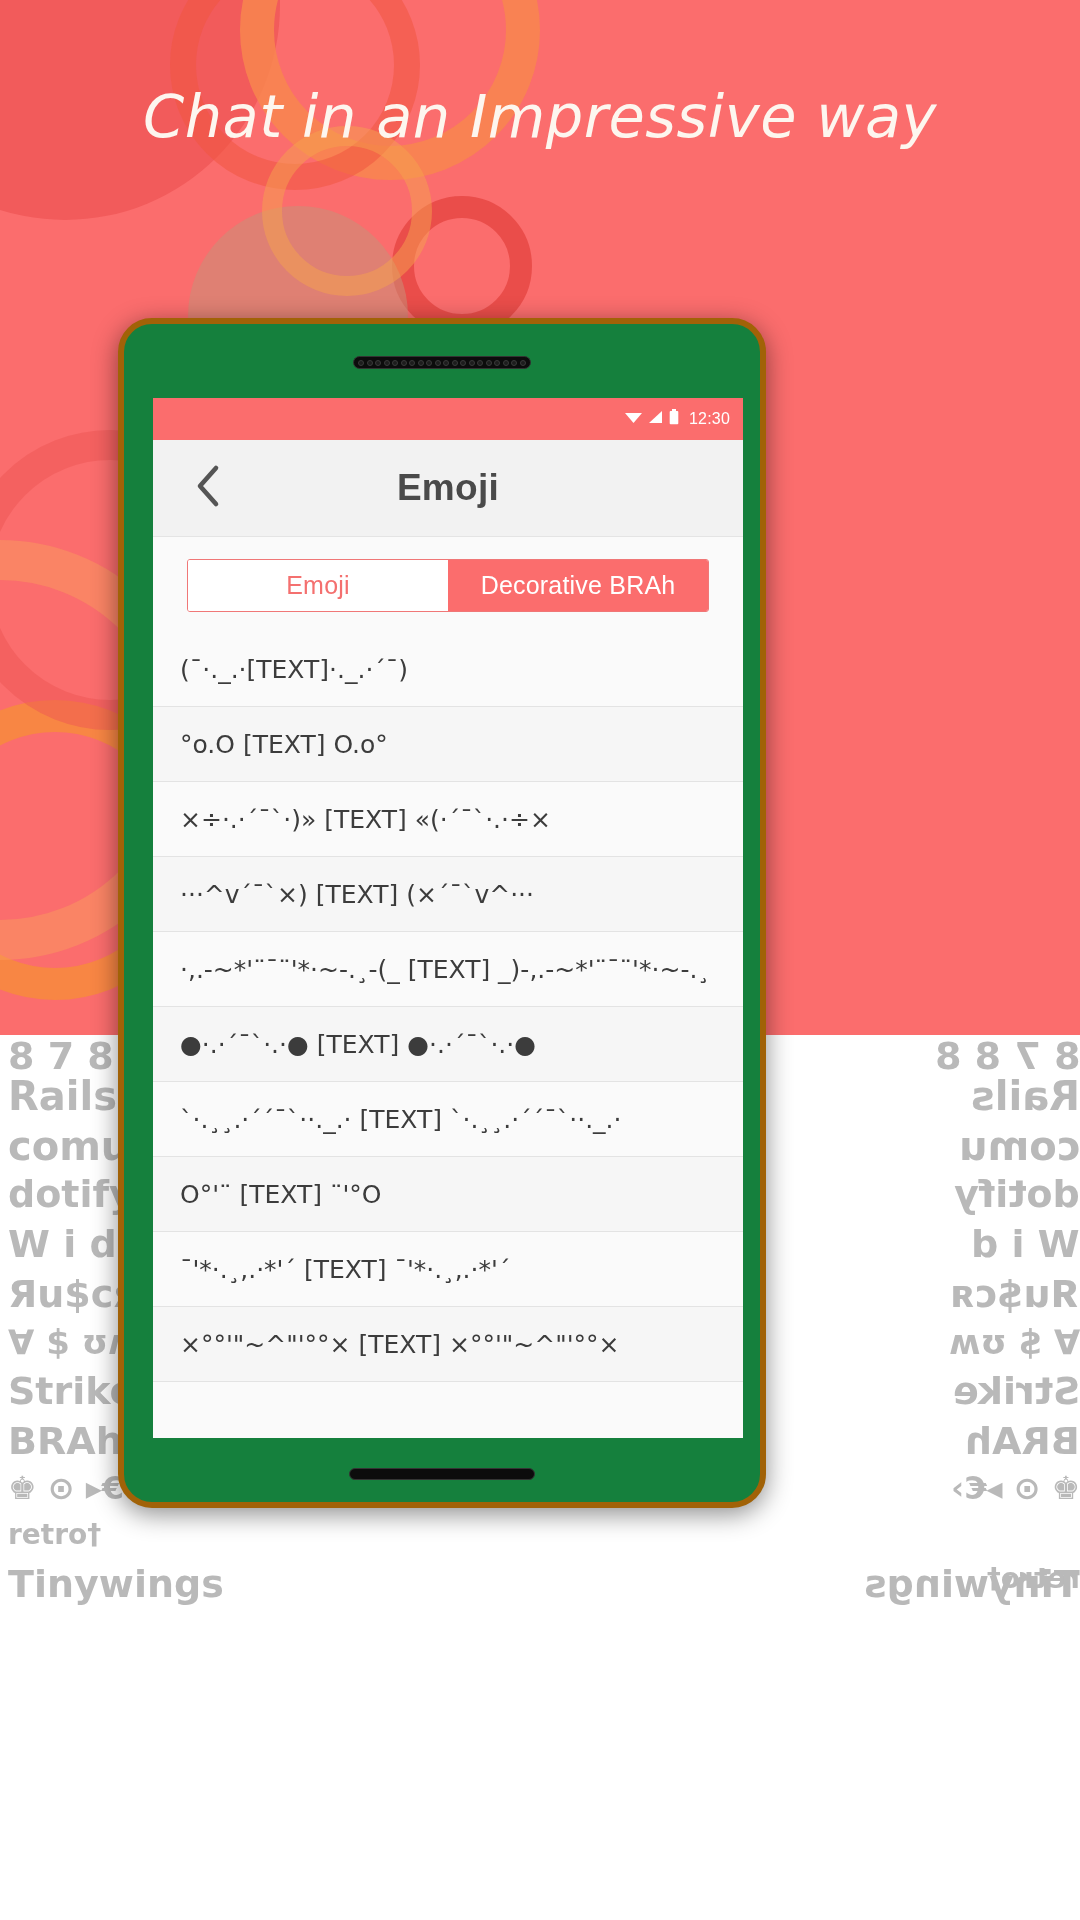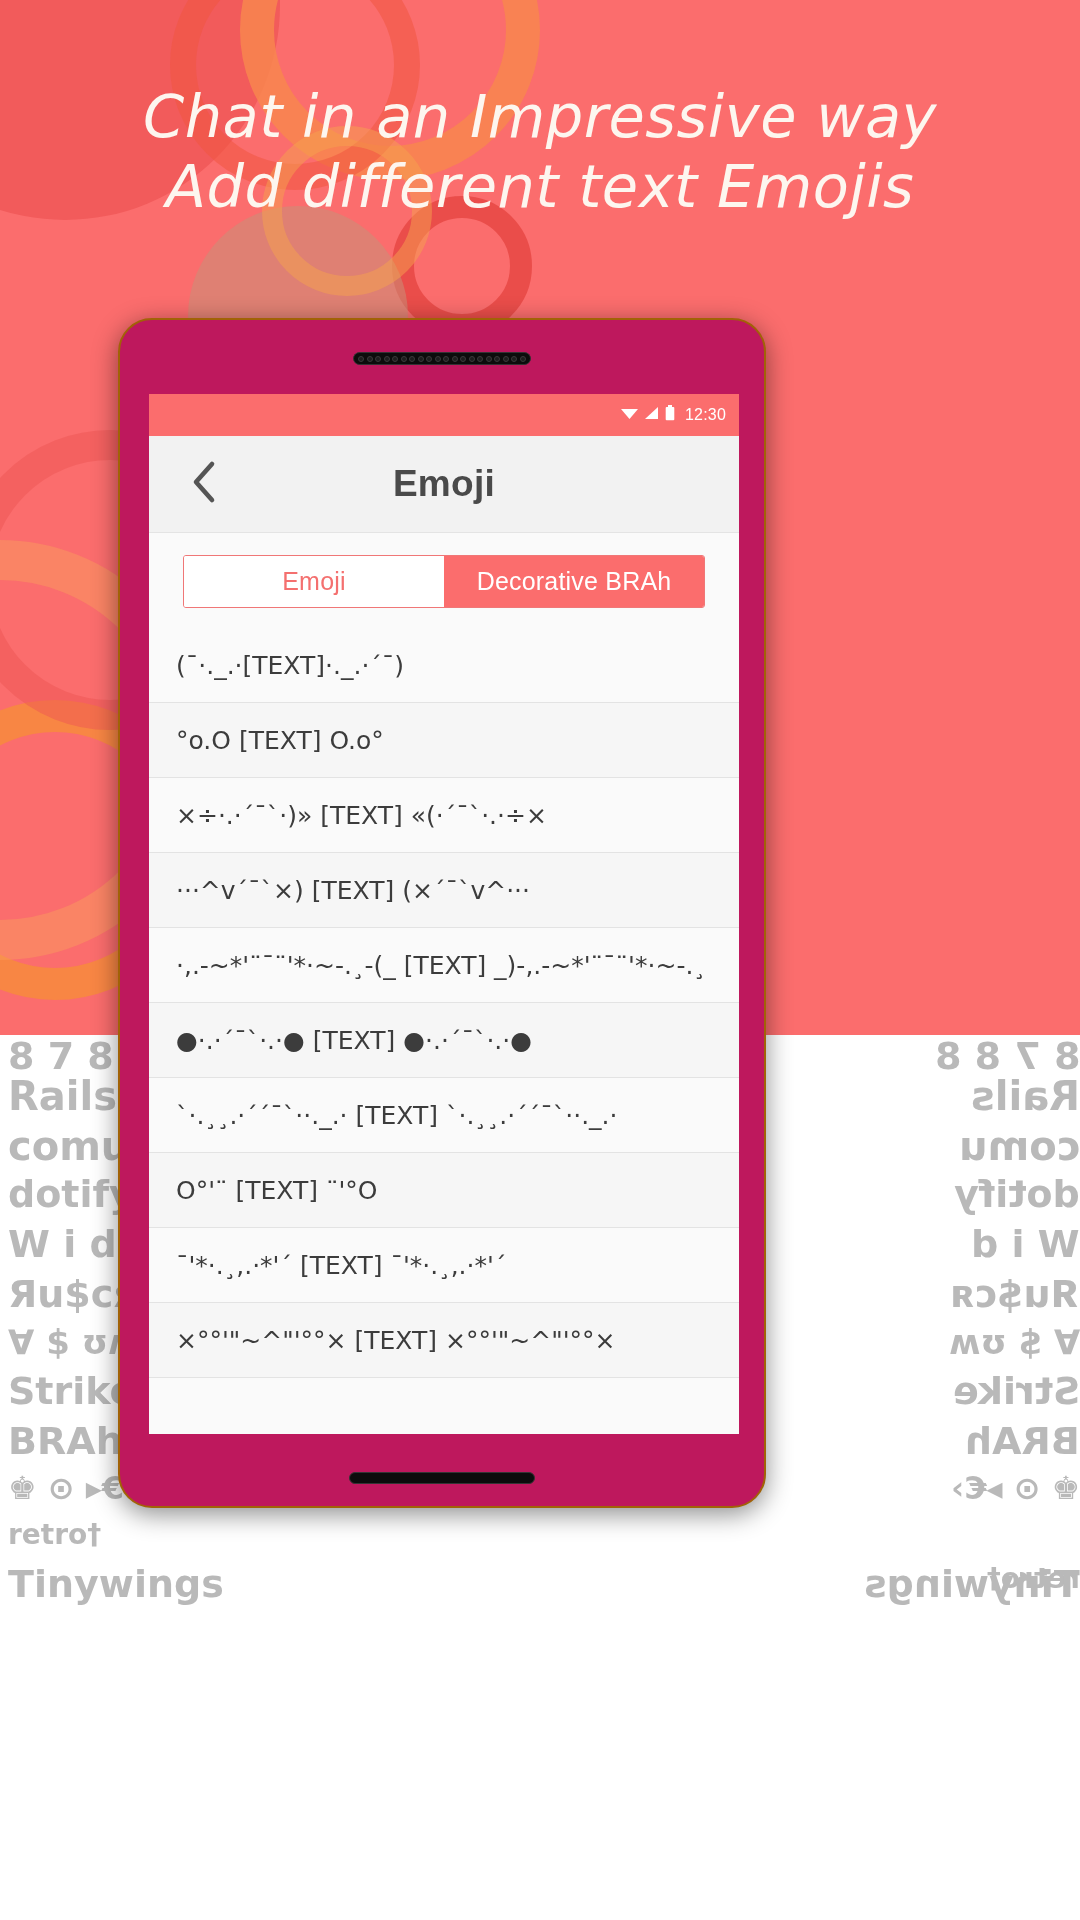--- a/index.html
+++ b/index.html
@@ -42,25 +42,25 @@
     font-family:"DejaVu Sans", sans-serif;
     white-space:nowrap;
   }
   .wm-row .l { padding-left:8px; }
   .wm-row .r { padding-right:8px; transform:scaleX(-1); }
 
   
   #device {
     position:absolute; left:118px; top:318px;
     width:648px; height:1190px;
-    background:#be185d;
+    background:#15803d;
     border-radius:34px;
     box-shadow:0 6px 26px rgba(0,0,0,.45);
     z-index:10;
-    border:2px solid #a16207;
+    border:6px solid #a16207;
   }
   #grille {
     position:absolute; left:50%; top:32px; transform:translateX(-50%);
     width:178px; height:13px; border-radius:7px;
     background:#0c0c0c; border:1px solid #333;
     display:flex; align-items:center; justify-content:space-around;
     padding:0 3px;
   }
   #grille i { width:6px; height:6px; border-radius:50%;
     background:#1d1d1d; border:1px solid #3a3a3a; display:block; }
@@ -145,21 +145,20 @@
   <div class="circ" style="left:392px;top:196px;width:140px;height:140px;border:22px solid #e4433f;background:transparent;opacity:.75;"></div>
   <div class="circ" style="left:188px;top:206px;width:220px;height:220px;background:#c98f78;opacity:.55;"></div>
   <div class="circ" style="left:-95px;top:700px;width:300px;height:300px;border:32px solid #f7883f;background:transparent;opacity:.9;"></div>
   <div class="circ" style="left:-40px;top:430px;width:300px;height:300px;border:30px solid #ee5553;background:transparent;opacity:.5;"></div>
   <div class="circ" style="left:-210px;top:540px;width:420px;height:420px;border:40px solid #f8a05a;background:transparent;opacity:.45;"></div>
   <div class="circ" style="left:262px;top:126px;width:170px;height:170px;border:20px solid #f6a24e;background:transparent;opacity:.5;"></div>
 </div>
 
 <div id="headline">
   <div>Chat in an Impressive way</div>
-  <div>Add different text Emojis</div>
 </div>
 
 <div id="wm-band">
     <div class="wm-row" style="top: 0px; font-size: 38px; line-height: 43.7px;">
       <span class="l">8 7 8 8</span>
       <span class="r">8 7 8 8</span>
     </div>
     <div class="wm-row" style="top: 38px; font-size: 40px; line-height: 46px;">
       <span class="l">Rails</span>
       <span class="r">Rails</span>

